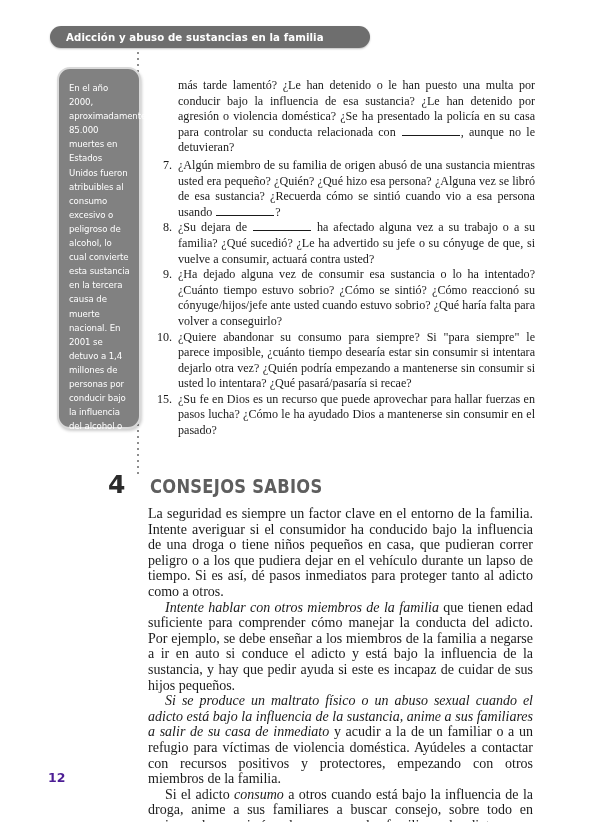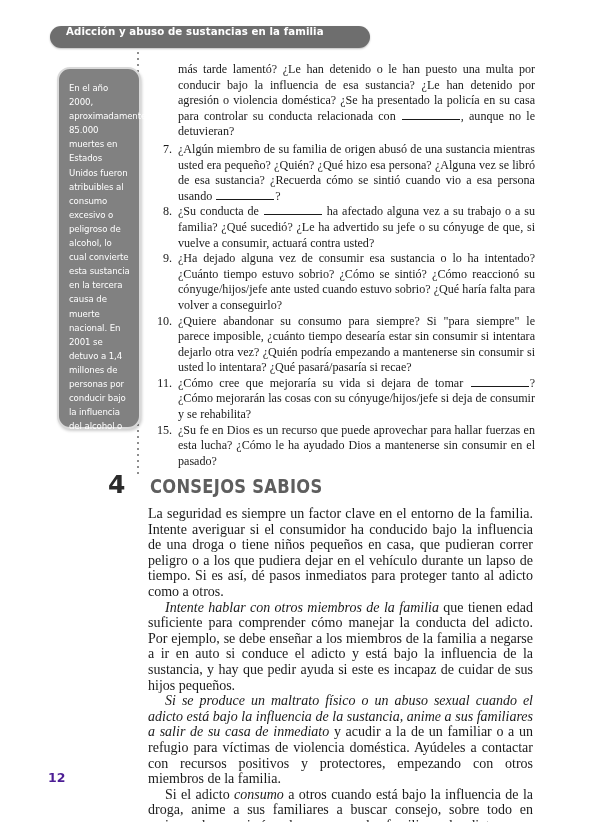--- a/index.html
+++ b/index.html
@@ -25,21 +25,21 @@
 
   
   .header-chip {
     position: absolute;
     left: 50px;
     top: 26px;
     height: 22px;
     padding: 0 14px 0 16px;
     min-width: 290px;
     display: flex;
-    align-items: flex-start;
+    align-items: center;
     background: #6e6e6e;
     border-radius: 11px 11px 11px 11px;
     box-shadow: 0 1px 2px rgba(0,0,0,0.25);
   }
   .header-chip-text {
     color: #ffffff;
     font-family: "DejaVu Sans", sans-serif;
     font-size: 10.2px;
     font-weight: bold;
     letter-spacing: 0.1px;
@@ -88,21 +88,21 @@
 
   
   .main-col {
     position: absolute;
     left: 150px;
     top: 62px;
     width: 385px;
   }
 
   .lead-para {
-    margin: 0 0 2px 0;
+    margin: 16px 0 2px 0;
     font-size: 12.1px;
     line-height: 15.6px;
     text-align: justify;
     text-justify: inter-word;
     padding-left: 28px;
   }
 
   ol.q-list {
     margin: 0;
     padding: 0;
@@ -220,37 +220,34 @@
 
     <p class="lead-para"><span>más tarde lamentó? ¿Le han detenido o le han puesto una multa por conducir bajo la influencia de esa sustancia? ¿Le han detenido por agresión o violencia doméstica? ¿Se ha presentado la policía en su casa para controlar su conducta relacionada con </span><span class="blank"></span><span>, aunque no le detuvieran?</span></p>
 
     <ol class="q-list">
 
       <li>
         <span class="num">7.</span><span>¿Algún miembro de su familia de origen abusó de una sustancia mientras usted era pequeño? ¿Quién? ¿Qué hizo esa persona? ¿Alguna vez se libró de esa sustancia? ¿Recuerda cómo se sintió cuando vio a esa persona usando </span><span class="blank"></span><span>?</span>
       </li>
 
       <li>
-        <span class="num">8.</span><span>¿Su conducta de </span><span class="blank"></span><span> ha afectado alguna vez a su trabajo o a su familia? ¿Qué sucedió? ¿Le ha advertido su jefe o su cónyuge de que, si vuelve a consumir, actuará contra usted?</span>
+        <span class="num">8.</span><span>¿Su dejara de </span><span class="blank"></span><span> ha afectado alguna vez a su trabajo o a su familia? ¿Qué sucedió? ¿Le ha advertido su jefe o su cónyuge de que, si vuelve a consumir, actuará contra usted?</span>
       </li>
 
       <li>
         <span class="num">9.</span><span>¿Ha dejado alguna vez de consumir esa sustancia o lo ha intentado? ¿Cuánto tiempo estuvo sobrio? ¿Cómo se sintió? ¿Cómo reaccionó su cónyuge/hijos/jefe ante usted cuando estuvo sobrio? ¿Qué haría falta para volver a conseguirlo?</span>
       </li>
 
       <li>
         <span class="num">10.</span><span>¿Quiere abandonar su consumo para siempre? Si "para siempre" le parece imposible, ¿cuánto tiempo desearía estar sin consumir si intentara dejarlo otra vez? ¿Quién podría empezando a mantenerse sin consumir si usted lo intentara? ¿Qué pasará/pasaría si recae?</span>
       </li>
 
-      <li>
-        <span class="num">11.</span><span>¿Cómo cree que mejoraría su vida si dejara de tomar </span><span class="blank"></span><span>? ¿Cómo mejorarán las cosas con su cónyuge/hijos/jefe si deja de consumir y se rehabilita?</span>
-      </li>
-
-      <li>
-        <span class="num">15.</span><span>¿Su fe en Dios es un recurso que puede aprovechar para hallar fuerzas en esta lucha? ¿Cómo le ha ayudado Dios a mantenerse sin consumir en el pasado?</span>
+
+      <li>
+        <span class="num">15.</span><span>¿Su fe en Dios es un recurso que puede aprovechar para hallar fuerzas en pasos lucha? ¿Cómo le ha ayudado Dios a mantenerse sin consumir en el pasado?</span>
       </li>
 
     </ol>
   </div>
 
   <div class="section-head">
     <span class="section-number">4</span>
     <span class="section-title">CONSEJOS SABIOS</span>
   </div>
 

